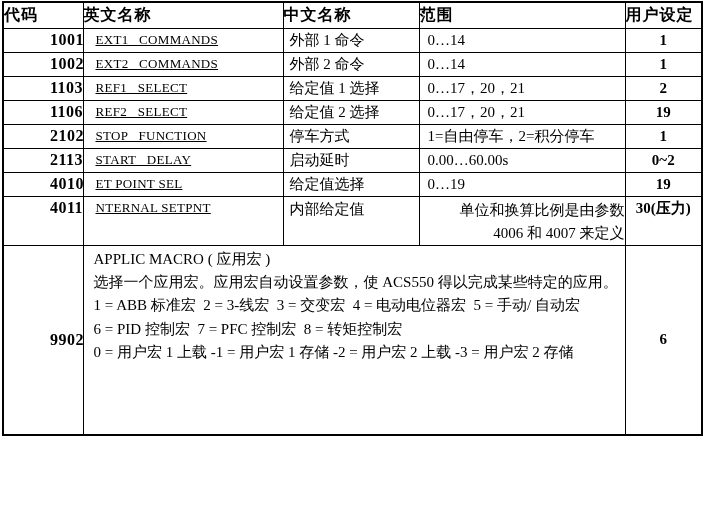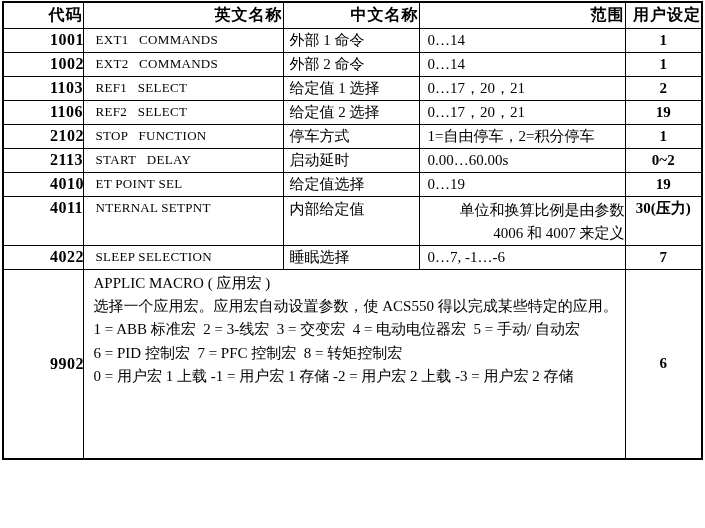--- a/index.html
+++ b/index.html
@@ -37,35 +37,36 @@
     vertical-align: middle;
   }
   thead tr { height: 26px; }
   tbody tr { height: 24px; }
   tbody tr.tall { height: 48px; }
   tbody tr.big  { height: 190px; }
 
   th {
     font-size: 16px;
     font-weight: bold;
-    text-align: right;
+    text-align: left;
     letter-spacing: 1px;
   }
   td.code {
     text-align: center;
     font-weight: bold;
     font-size: 16px;
     letter-spacing: 0.5px;
     padding-left: 46px;
   }
   td.en {
     font-size: 13px;
     padding-left: 12px;
     white-space: pre-wrap;
     letter-spacing: 0.3px;
+    text-decoration: underline;
   }
   td.cn {
     font-size: 15px;
     padding-left: 6px;
   }
   td.range {
     font-size: 15px;
     padding-left: 8px;
     line-height: 23px;
   }
@@ -164,27 +165,20 @@
           <td class="range">0…19</td>
           <td class="user">19</td>
         </tr>
         <tr class="tall">
           <td class="code">4011</td>
           <td class="en">NTERNAL SETPNT</td>
           <td class="cn">内部给定值</td>
           <td class="range">单位和换算比例是由参数 4006 和 4007 来定义</td>
           <td class="user">30(压力)</td>
         </tr>
-        <tr>
-          <td class="code">4022</td>
-          <td class="en">SLEEP SELECTION</td>
-          <td class="cn">睡眠选择</td>
-          <td class="range">0…7, -1…-6</td>
-          <td class="user">7</td>
-        </tr>
         <tr class="big">
           <td class="code">9902</td>
           <td class="merged" colspan="3">
             <div class="mline">APPLIC MACRO ( 应用宏 )</div>
             <div class="mline">选择一个应用宏。应用宏自动设置参数，使 ACS550 得以完成某些特定的应用。</div>
             <div class="mline">1 = ABB 标准宏  2 = 3-线宏  3 = 交变宏  4 = 电动电位器宏  5 = 手动/ 自动宏</div>
             <div class="mline">6 = PID 控制宏  7 = PFC 控制宏  8 = 转矩控制宏</div>
             <div class="mline">0 = 用户宏 1 上载 -1 = 用户宏 1 存储 -2 = 用户宏 2 上载 -3 = 用户宏 2 存储</div>
           </td>
           <td class="user">6</td>

